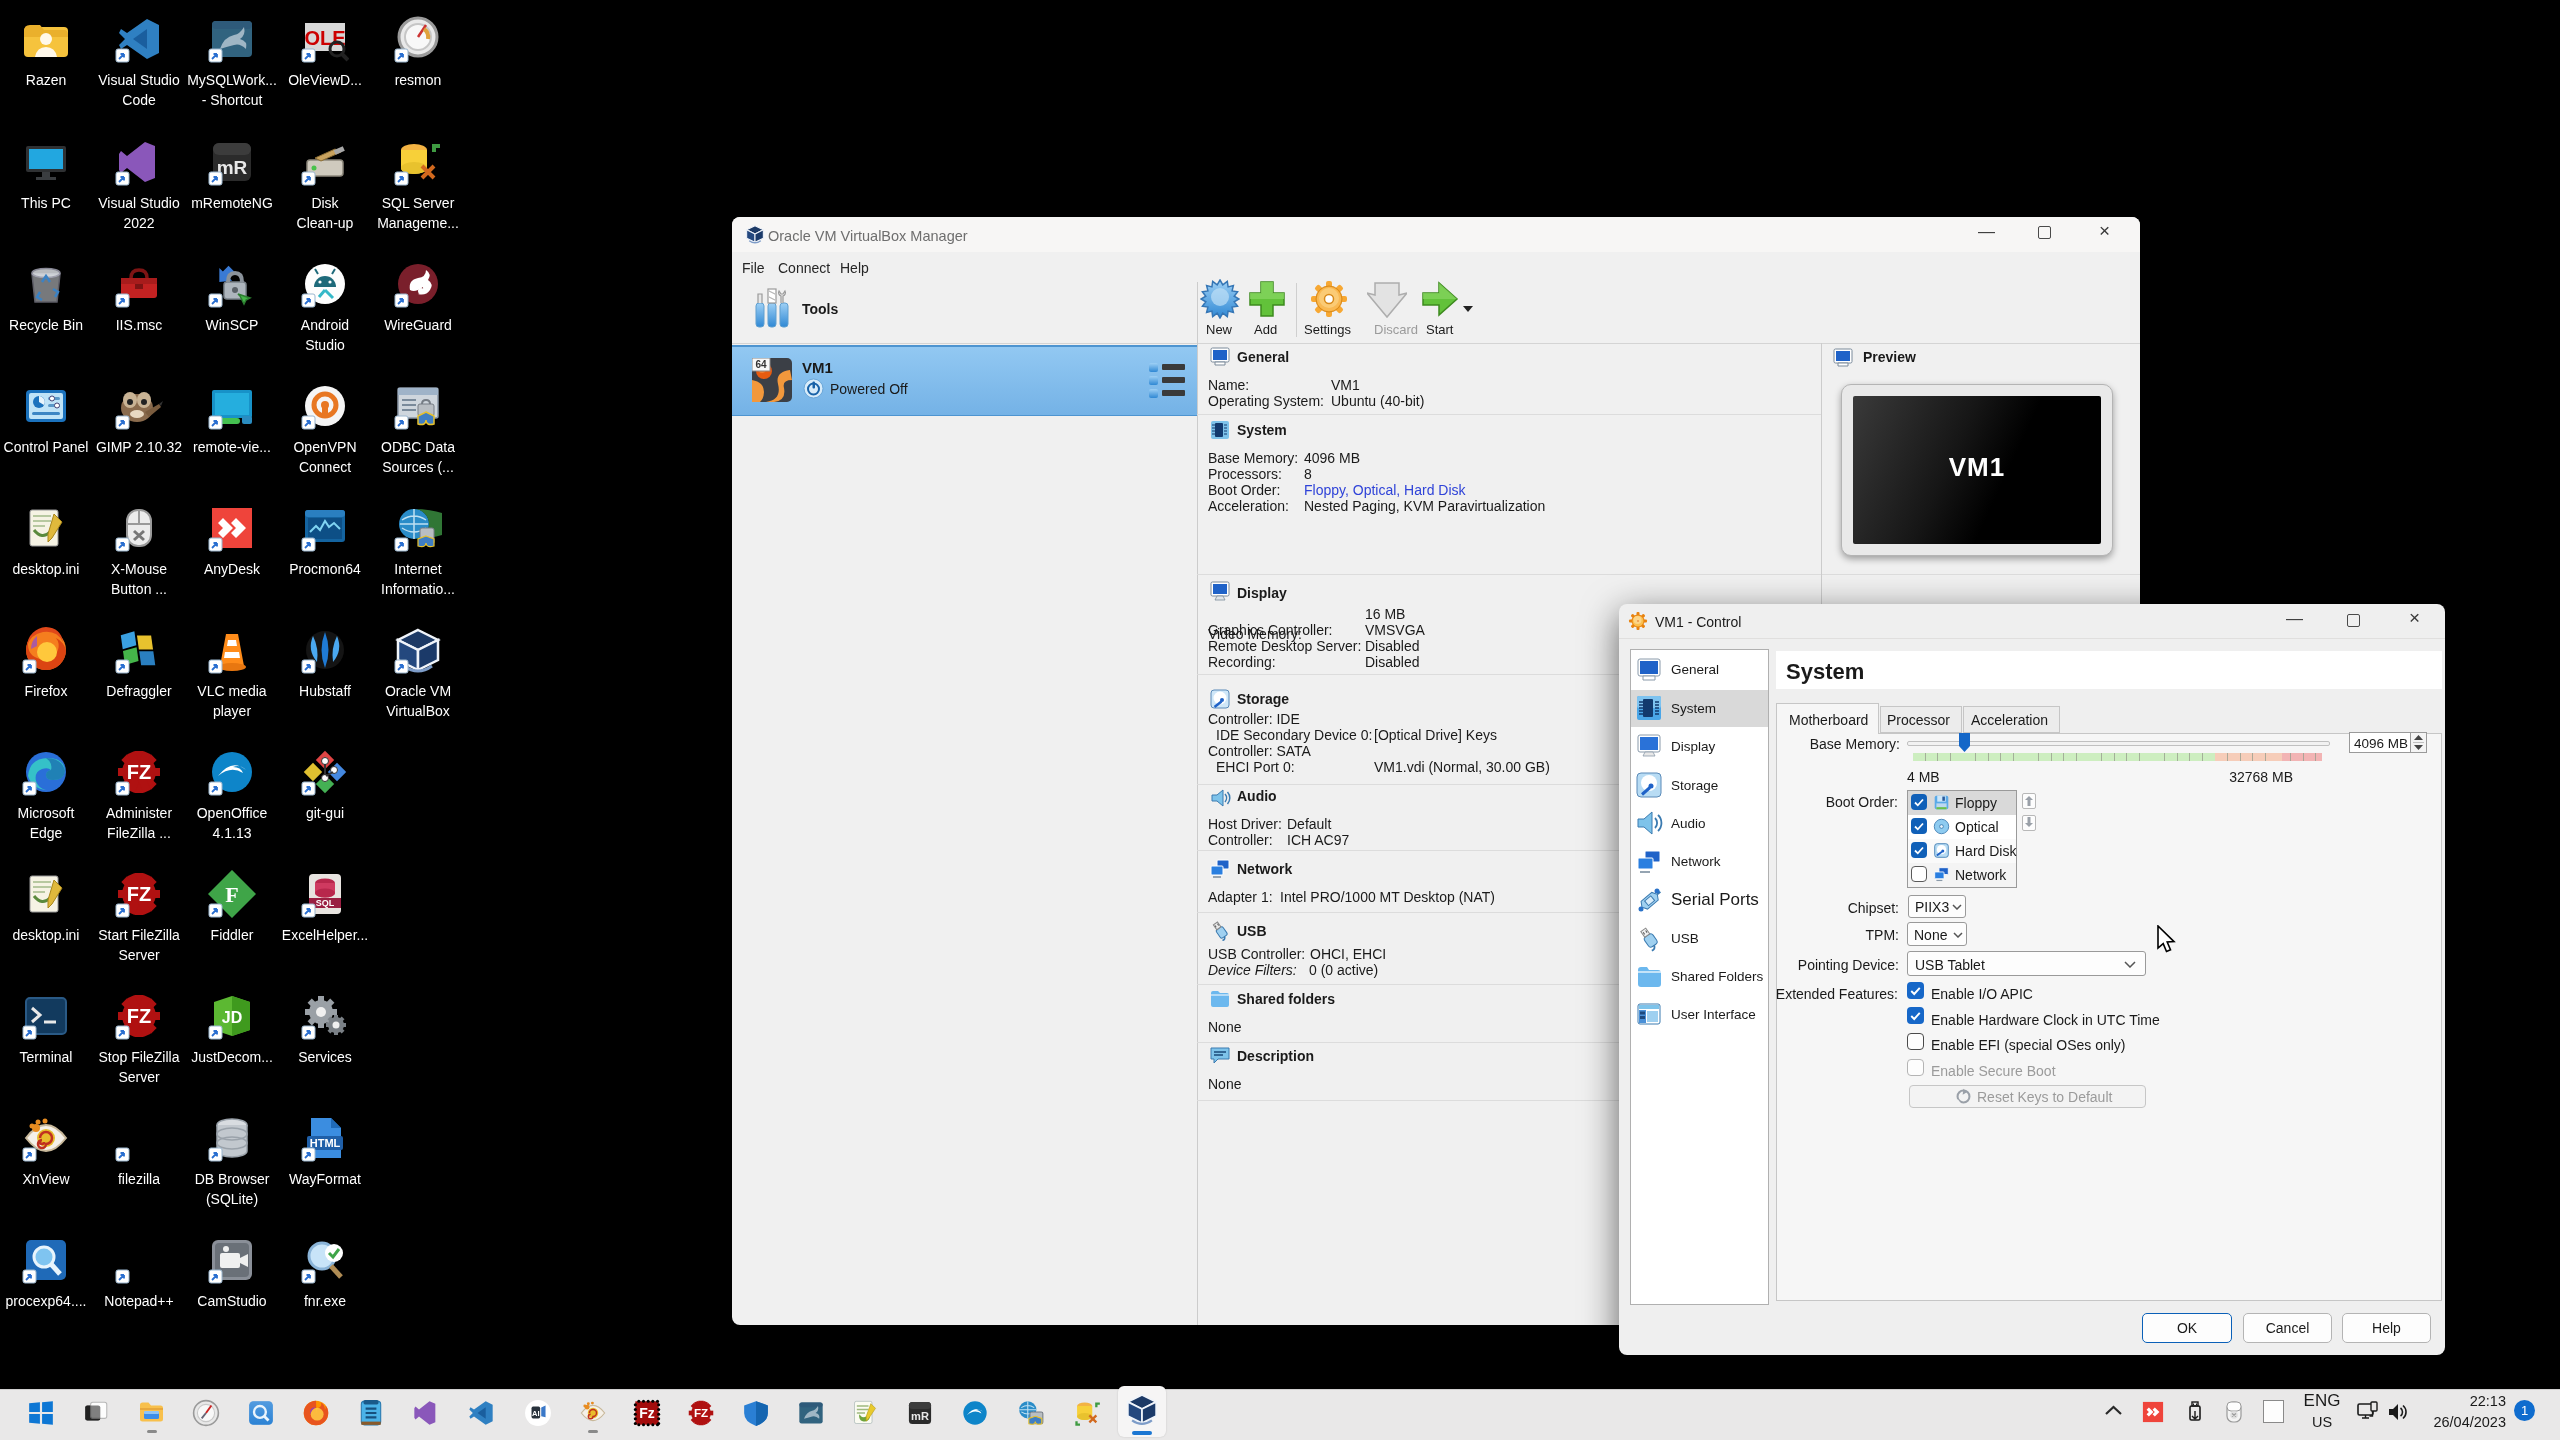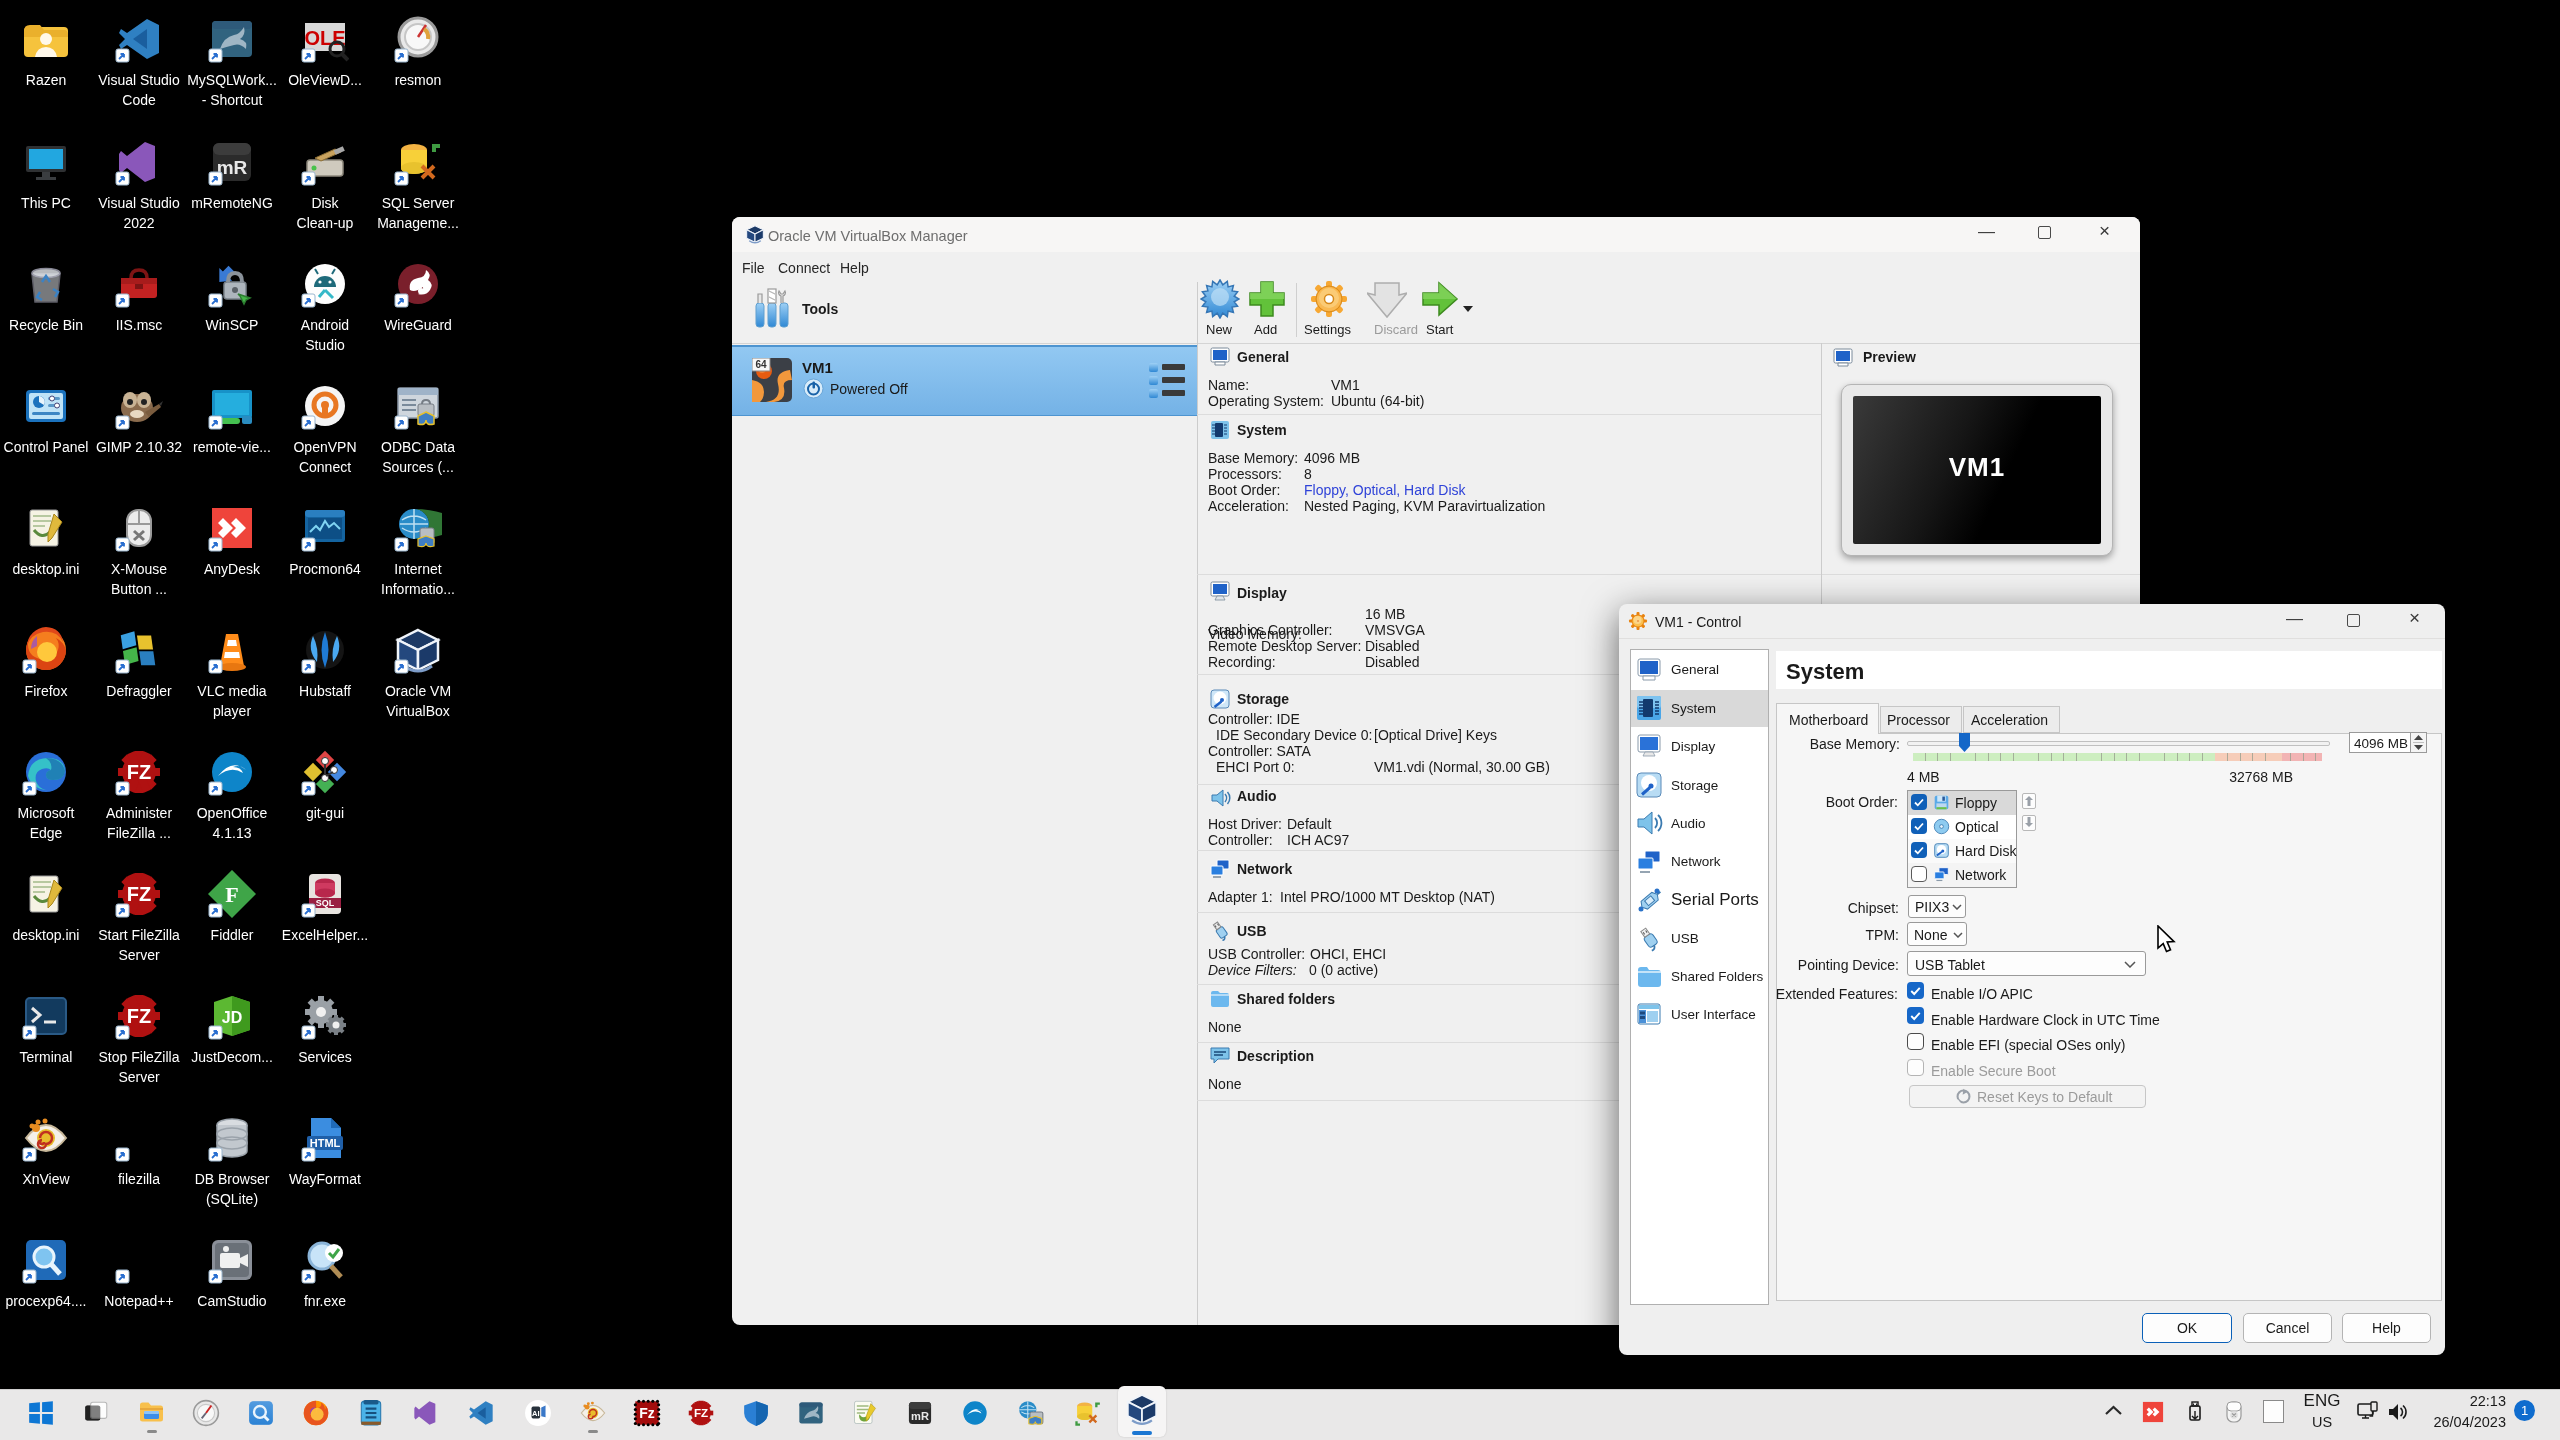--- a/index.html
+++ b/index.html
@@ -626,21 +626,21 @@
 
   <svg class="ab" style="left:477px;top:129px" width="22" height="22" viewBox="0 0 22 22">
       <rect x="2" y="2" width="18" height="14" rx="1.5" fill="#fff" stroke="#7a8a9a"></rect>
       <rect x="4" y="4" width="14" height="10" fill="#1f62c8"></rect>
       <path d="M6 16 h10 v3 h-10z" fill="#fff" stroke="#7a8a9a"></path>
     </svg>
   <div class="t tb" style="left:505px;top:131px;">General</div>
   <div class="t" style="left:476px;top:159px;">Name:</div>
     <div class="t" style="left:599px;top:159px;">VM1</div>
   <div class="t" style="left:476px;top:175px;">Operating System:</div>
-    <div class="t" style="left:599px;top:175px;">Ubuntu (64-bit)</div>
+    <div class="t" style="left:599px;top:175px;">Ubuntu (40-bit)</div>
 
   <svg class="ab" style="left:477px;top:202px" width="22" height="22" viewBox="0 0 22 22">
       <rect x="2" y="2" width="18" height="18" rx="2" fill="#7ec3ea"></rect>
       <rect x="6" y="4" width="8" height="14" rx="1" fill="#123a6e"></rect>
       <path d="M3 6 h3 M3 9 h3 M3 12 h3 M3 15 h3 M15 6 h3 M15 9 h3 M15 12 h3 M15 15 h3" stroke="#123a6e" stroke-width="1.2"></path>
     </svg>
   <div class="t tb" style="left:505px;top:204px;">System</div>
   <div class="t" style="left:476px;top:232px;">Base Memory:</div>
     <div class="t" style="left:572px;top:232px;">4096 MB</div>
   <div class="t" style="left:476px;top:248px;">Processors:</div>

